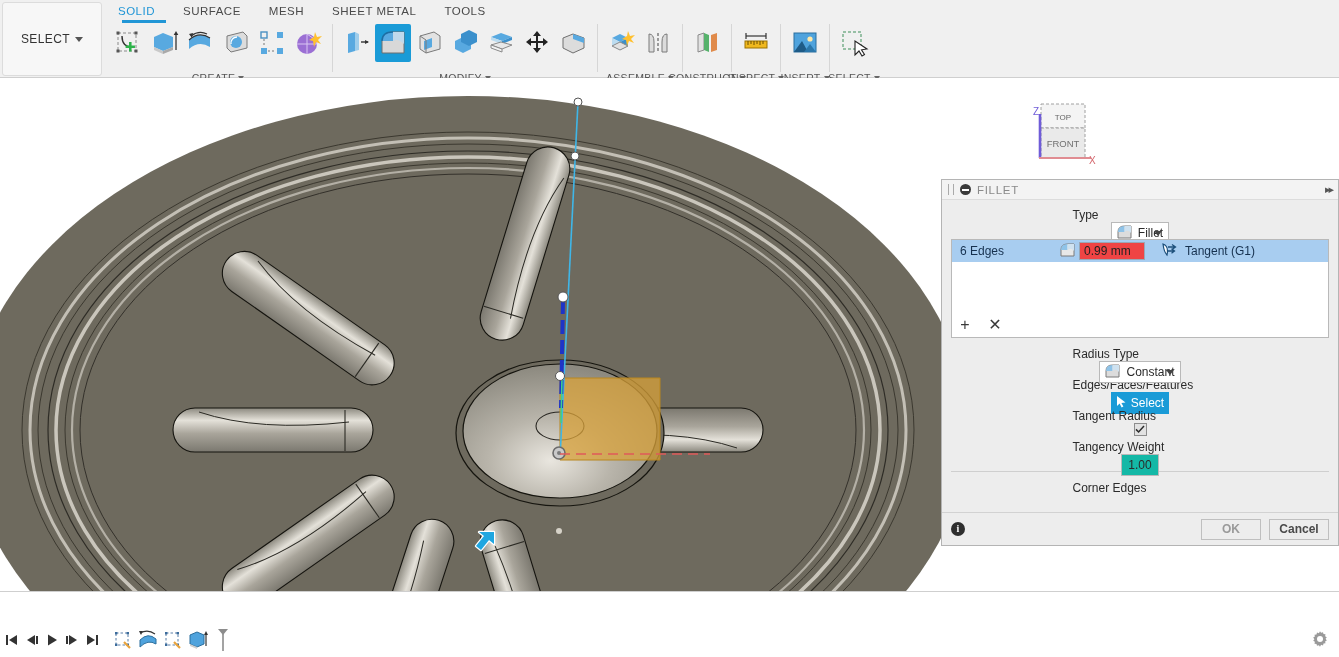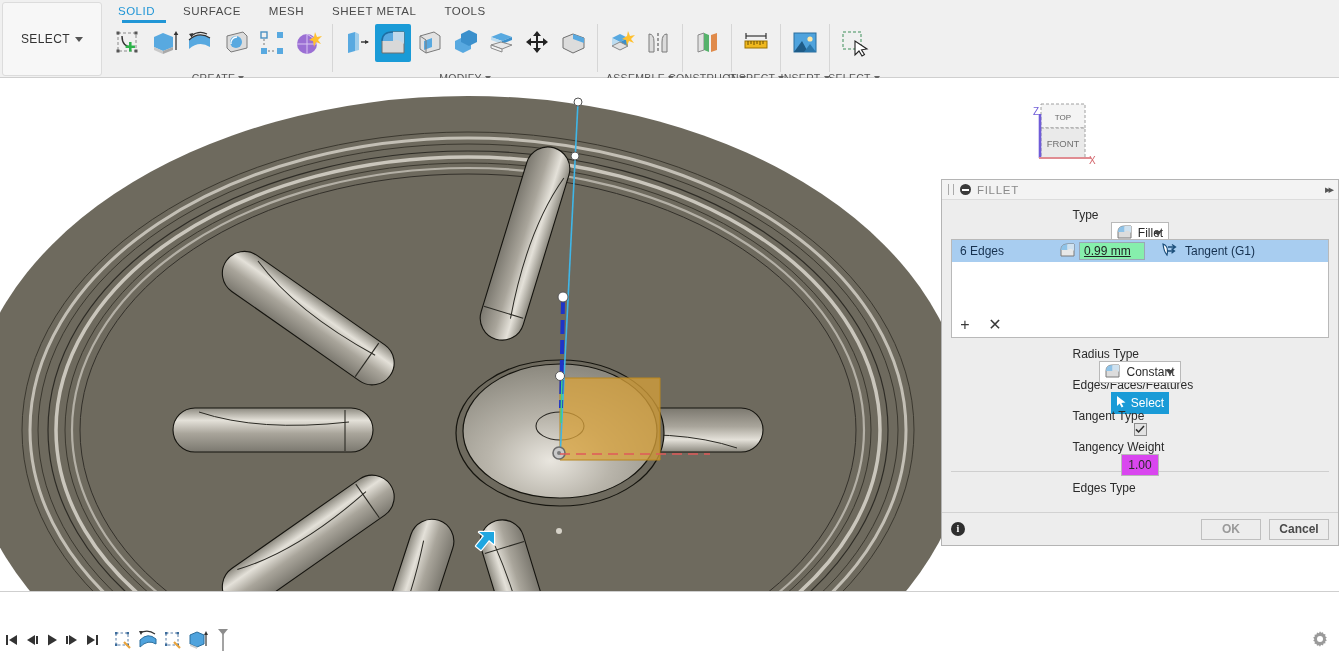--- a/index.html
+++ b/index.html
@@ -98,38 +98,38 @@
 
   #edge-listbox{
     height:99px;background:#fff;border:1px solid #b9b9b9;box-sizing:border-box;
     position:relative;margin-bottom:9px;
   }
   #edge-row{
     height:22px;background:#a8cdf0;display:flex;align-items:center;padding:0 8px;
   }
   #edge-count{width:100px;flex:none;font-size:12px;color:#16314f;}
   #edge-value{
-    width:66px;height:18px;background:#86efac;border:1px solid #9aa7b5;box-sizing:border-box;
-    display:flex;align-items:center;padding:0 4px;font-size:12px;color:#222;text-decoration:underline;
+    width:66px;height:18px;background:#ef4444;border:1px solid #9aa7b5;box-sizing:border-box;
+    display:flex;align-items:center;padding:0 4px;font-size:12px;color:#222;
   }
   #edge-cont{margin-left:16px;display:flex;align-items:center;gap:6px;font-size:12px;color:#16314f;}
   #edge-tools{position:absolute;left:6px;bottom:4px;display:flex;align-items:center;gap:16px;}
   .etool{font-size:16px;color:#3a3a3a;line-height:1;width:14px;text-align:center;}
 
   #sel-button{
     width:58px;height:22px;background:#1a9bd7;color:#fff;
     display:flex;align-items:center;justify-content:center;gap:4px;
     font-size:12px;box-sizing:border-box;
   }
   .chk{
     width:13px;height:13px;background:#e2e2e2;border:1px solid #8d8d8d;box-sizing:border-box;
     display:flex;align-items:center;justify-content:center;
   }
   .textfield{
-    height:22px;background:#d946ef;border:1px solid #b9b9b9;box-sizing:border-box;
+    height:22px;background:#14b8a6;border:1px solid #b9b9b9;box-sizing:border-box;
     display:flex;align-items:center;padding:0 6px;font-size:12px;color:#2b2b2b;
   }
   #fdivider{height:1px;background:#cfcfcf;margin:4px 0 9px 0;}
 
   #fillet-footer{
     position:absolute;left:0;bottom:0;width:100%;height:33px;
     border-top:1px solid #d2d2d2;background:#ededed;
     display:flex;align-items:center;padding:0 9px;box-sizing:border-box;
   }
   #info-icon{
@@ -579,41 +579,41 @@
               <svg width="11" height="13" viewBox="0 0 11 13">
                 <path d="M1 1 L1 11 L3.6 8.6 L5.6 12.4 L7.4 11.5 L5.4 8 L9.5 7.4 Z" fill="#ffffff"></path>
               </svg>
             </span>
             <span>Select</span>
           </div>
         </div>
       </div>
 
       <div class="frow">
-        <div class="flabel">Tangent Type</div>
+        <div class="flabel">Tangent Radius</div>
         <div class="fctl">
           <span class="chk">
             <svg width="10" height="9" viewBox="0 0 10 9">
                 <path d="M1 4.4 L3.6 7 L9 1" fill="none" stroke="#2b2b2b" stroke-width="1.5"></path>
               </svg>
           </span>
         </div>
       </div>
 
       <div class="frow">
         <div class="flabel">Tangency Weight</div>
         <div class="fctl">
           <div class="textfield">1.00</div>
         </div>
       </div>
 
       <div id="fdivider"></div>
 
       <div class="frow">
-        <div class="flabel">Edges Type</div>
+        <div class="flabel">Corner Edges</div>
       </div>
 
     </div>
 
     <div id="fillet-footer">
       <span id="info-icon">i</span>
       <span id="footer-btns">
         <span class="fbtn disabled">OK</span>
         <span class="fbtn">Cancel</span>
       </span>

